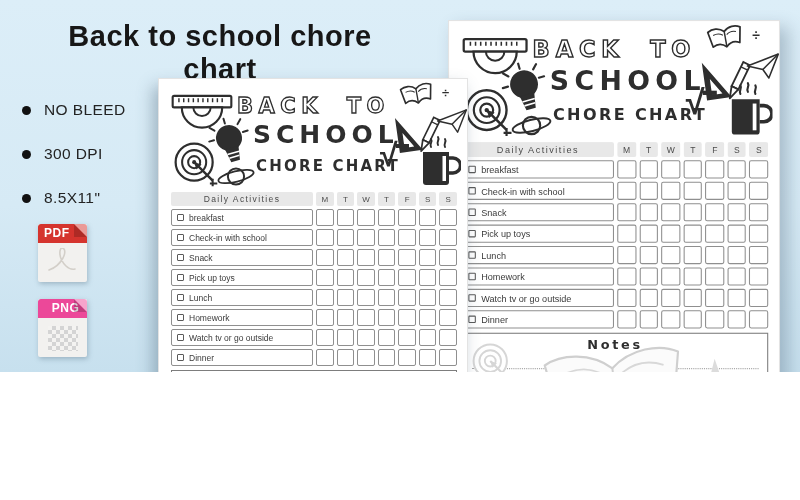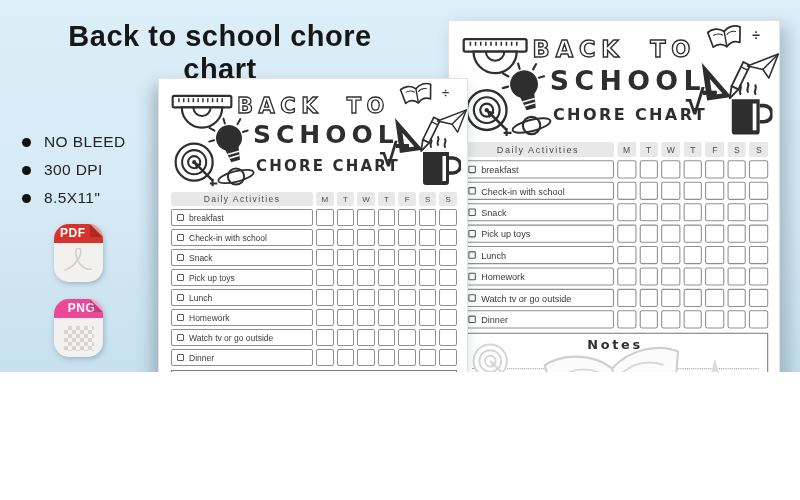--- a/index.html
+++ b/index.html
@@ -13,28 +13,28 @@
     position:relative; width:800px; height:372px; overflow:hidden;
     background:linear-gradient(180deg,#dceef8 0%,#d6eaf5 55%,#c7e0ee 100%);
   }
 
   
   .main-title {
     position:absolute; left:30px; top:20px; width:380px;
     text-align:center; font-size:29px; font-weight:800; color:#171717;
     letter-spacing:.5px;
   }
-  .features { position:absolute; left:22px; top:102px; display:flex; flex-direction:column; gap:12px;margin-top:32px; }
+  .features { position:absolute; left:22px; top:102px; display:flex; flex-direction:column; gap:28px; }
   .feature { display:flex; align-items:center; gap:13px; height:16px; }
   .feature .dot { width:9px; height:9px; border-radius:50%; background:#111; flex:none; }
   .feature .ftext { font-size:15.5px; color:#232323; letter-spacing:.4px; }
 
   .formats { position:absolute; left:38px; top:224px; display:flex; flex-direction:column; gap:17px; }
-  .fmt { position:relative; width:49px; height:58px; background:#f2f1ef; border-radius:15px;
-         box-shadow:1px 2px 5px rgba(70,95,115,.35); overflow:hidden;margin-left:16px; }
+  .fmt { position:relative; width:49px; height:58px; background:#f2f1ef; border-radius:2px;
+         box-shadow:1px 2px 5px rgba(70,95,115,.35); overflow:hidden; }
   .fmt .band { position:absolute; left:0; top:0; right:0; height:19px;
                color:#fff; font-weight:700; font-size:12px; line-height:19px; padding-left:6px;
                border-radius:3px 3px 0 0; letter-spacing:.5px; }
   .fmt-pdf .band { background:#d5342e; }
   .fmt-png .band { background:#ec4899;text-align:center; }
   .fmt-jpg .band { background:#f2724e; }
   .fold-light { position:absolute; top:0; right:0; width:0; height:0;
                 border-top:13px solid rgba(255,255,255,.5); border-left:13px solid transparent; }
   .fold-dark  { position:absolute; top:0; right:0; width:0; height:0;
                 border-bottom:13px solid rgba(0,0,0,.18); border-right:13px solid transparent; }

